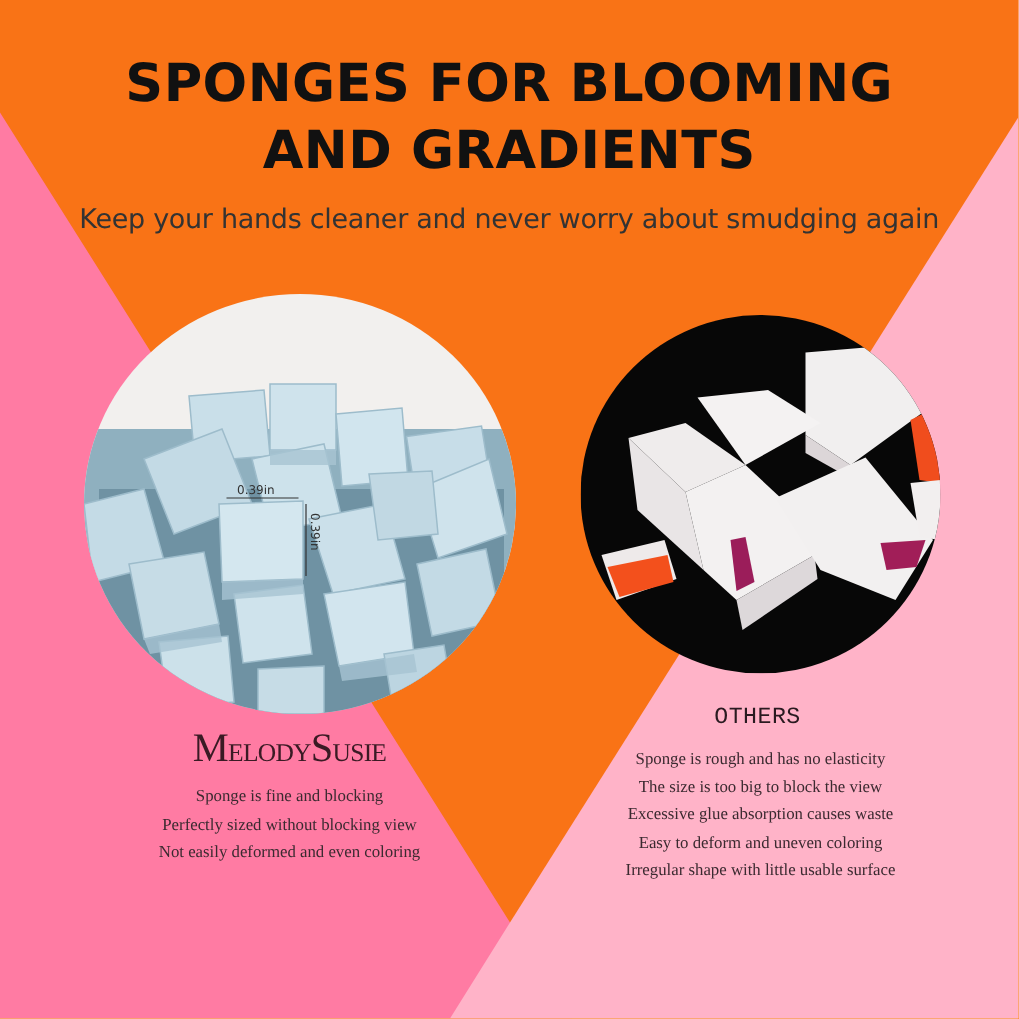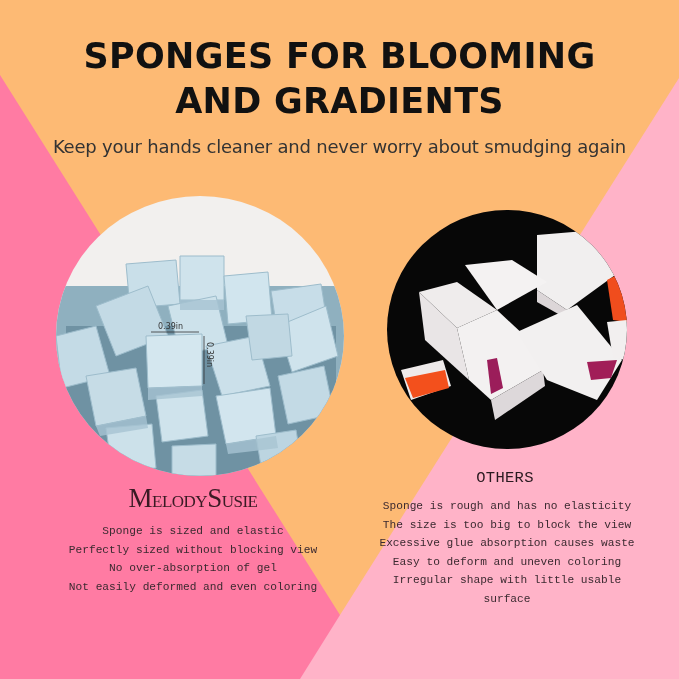--- a/index.html
+++ b/index.html
@@ -1,17 +1,17 @@
 <!DOCTYPE html>
 <html><head>
 <meta charset="utf-8">
 <style>
   html, body { margin: 0; padding: 0; }
   body { width: 679px; height: 679px; overflow: hidden; background: #fdf6f2; }
-  .canvas { position: relative; width: 679px; height: 679px; overflow: hidden; background: #fdba74; }
+  .canvas { position: relative; width: 679px; height: 679px; overflow: hidden; background: #f97316; }
   .bg-svg { position: absolute; left: 0; top: 0; width: 679px; height: 679px; }
   .title {
     position: absolute; left: 0; top: 34px; width: 679px; text-align: center;
     font-family: "DejaVu Sans", sans-serif; font-weight: bold;
     font-size: 35px; line-height: 45px; color: #111; letter-spacing: 0.3px;
   }
   .subtitle {
     position: absolute; left: 0; top: 135px; width: 679px; text-align: center;
     font-family: "DejaVu Sans", sans-serif; font-weight: normal;
     font-size: 18px; line-height: 24px; color: #333;
@@ -22,21 +22,21 @@
   .photo-left { left: 56px; top: 196px; width: 288px; height: 280px; }
   .photo-right { left: 387px; top: 210px; width: 240px; height: 239px; }
   .brand {
     position: absolute; left: 93px; top: 485px; width: 200px; text-align: center;
     font-family: "Liberation Serif", serif; color: #3a1a24;
     font-size: 17px; line-height: 26px; letter-spacing: -0.5px;
   }
   .brand .big { font-size: 27px; }
   .list {
     position: absolute; text-align: center;
-    font-family: Liberation Mono, monospace; font-size: 11.2px; line-height: 18.6px;
+    font-family: Liberation Serif, serif; font-size: 11.2px; line-height: 18.6px;
     color: #3b2a30; margin: 0; padding: 0; list-style: none;
   }
   .list-left { left: 43px; top: 522px; width: 300px; }
   .list-right { left: 375px; top: 497px; width: 264px; }
   .others {
     position: absolute; left: 405px; top: 466px; width: 200px; text-align: center;
     font-family: Liberation Mono, monospace; font-size: 15.5px; line-height: 24px;
     color: #2a1a20; letter-spacing: 0.3px;
   }
 </style>
@@ -119,23 +119,22 @@
       <polygon points="18,168 58,160 62,178 26,188" fill="#f3501c"></polygon>
       <polygon points="220,112 240,110 240,150 226,148" fill="#f2efef"></polygon>
     </svg>
   </div>
 
   <div class="brand">
     <span class="big">M</span><span>ELODY</span><span class="big">S</span><span>USIE</span>
   </div>
 
   <ul class="list list-left">
-    <li>Sponge is sized and elastic</li>
+    <li>Sponge is fine and blocking</li>
     <li>Perfectly sized without blocking view</li>
-    <li>No over-absorption of gel</li>
     <li>Not easily deformed and even coloring</li>
   </ul>
 
   <div class="others">OTHERS</div>
 
   <ul class="list list-right">
     <li>Sponge is rough and has no elasticity</li>
     <li>The size is too big to block the view</li>
     <li>Excessive glue absorption causes waste</li>
     <li>Easy to deform and uneven coloring</li>

